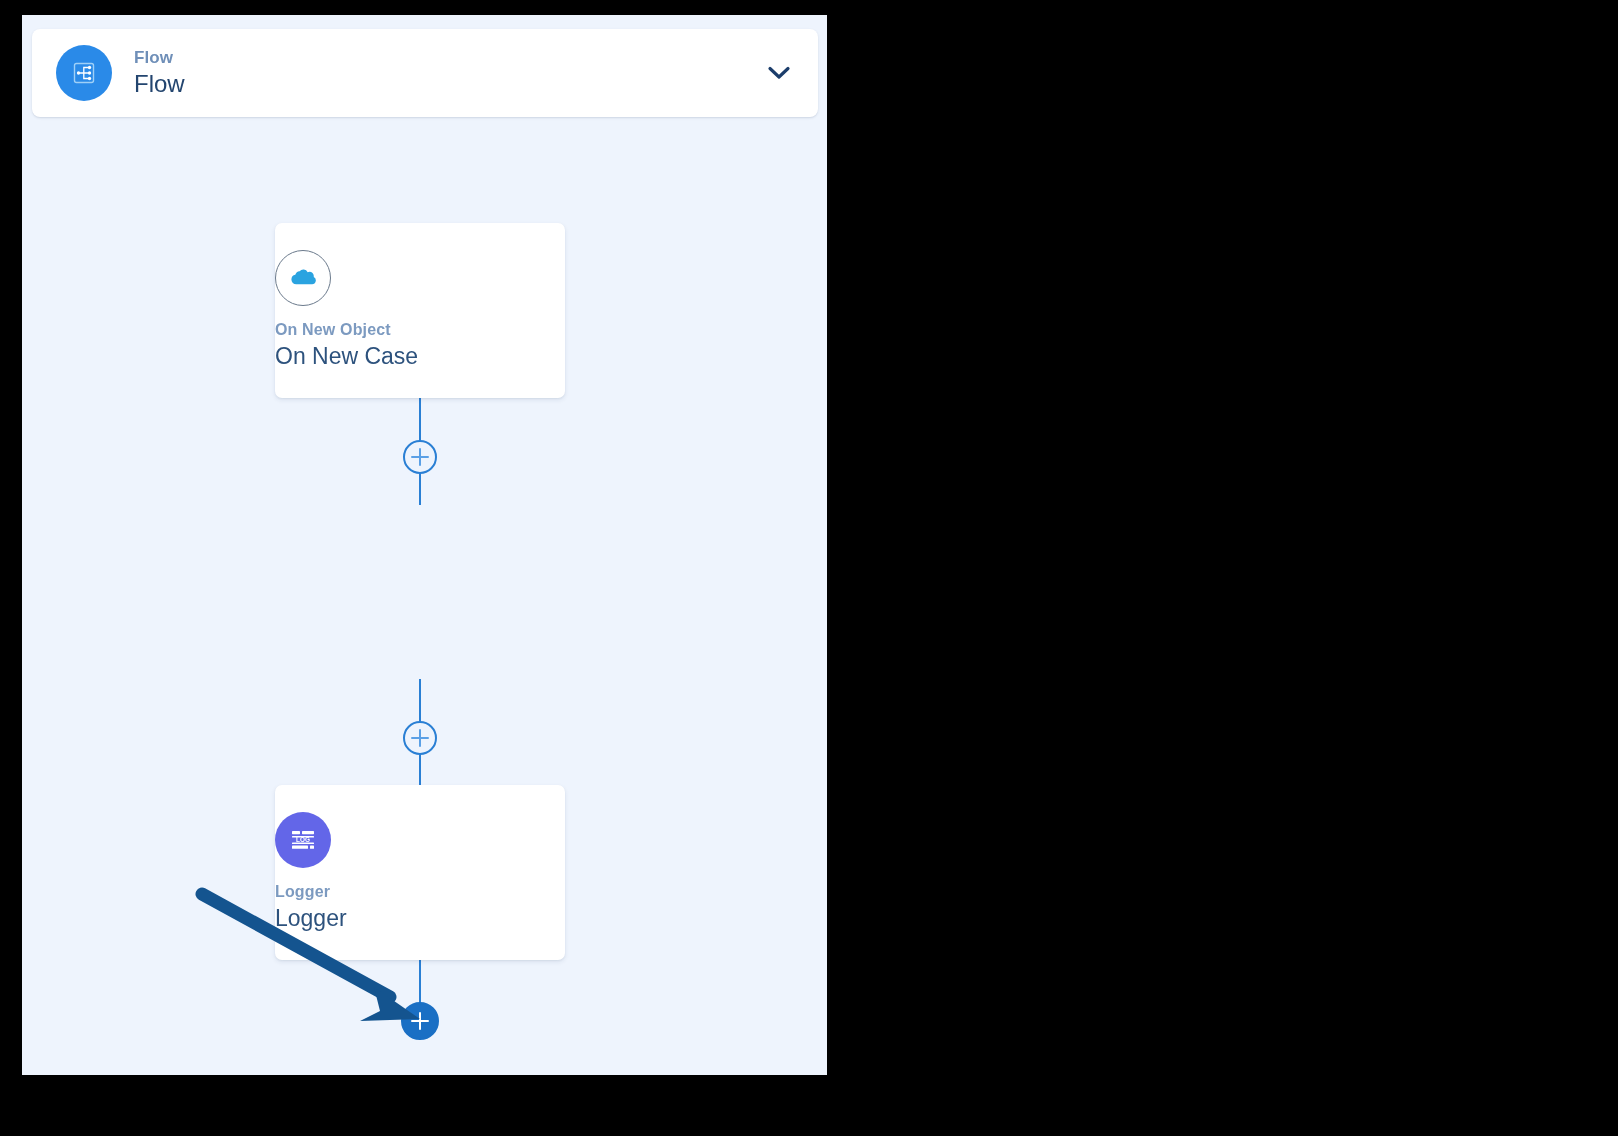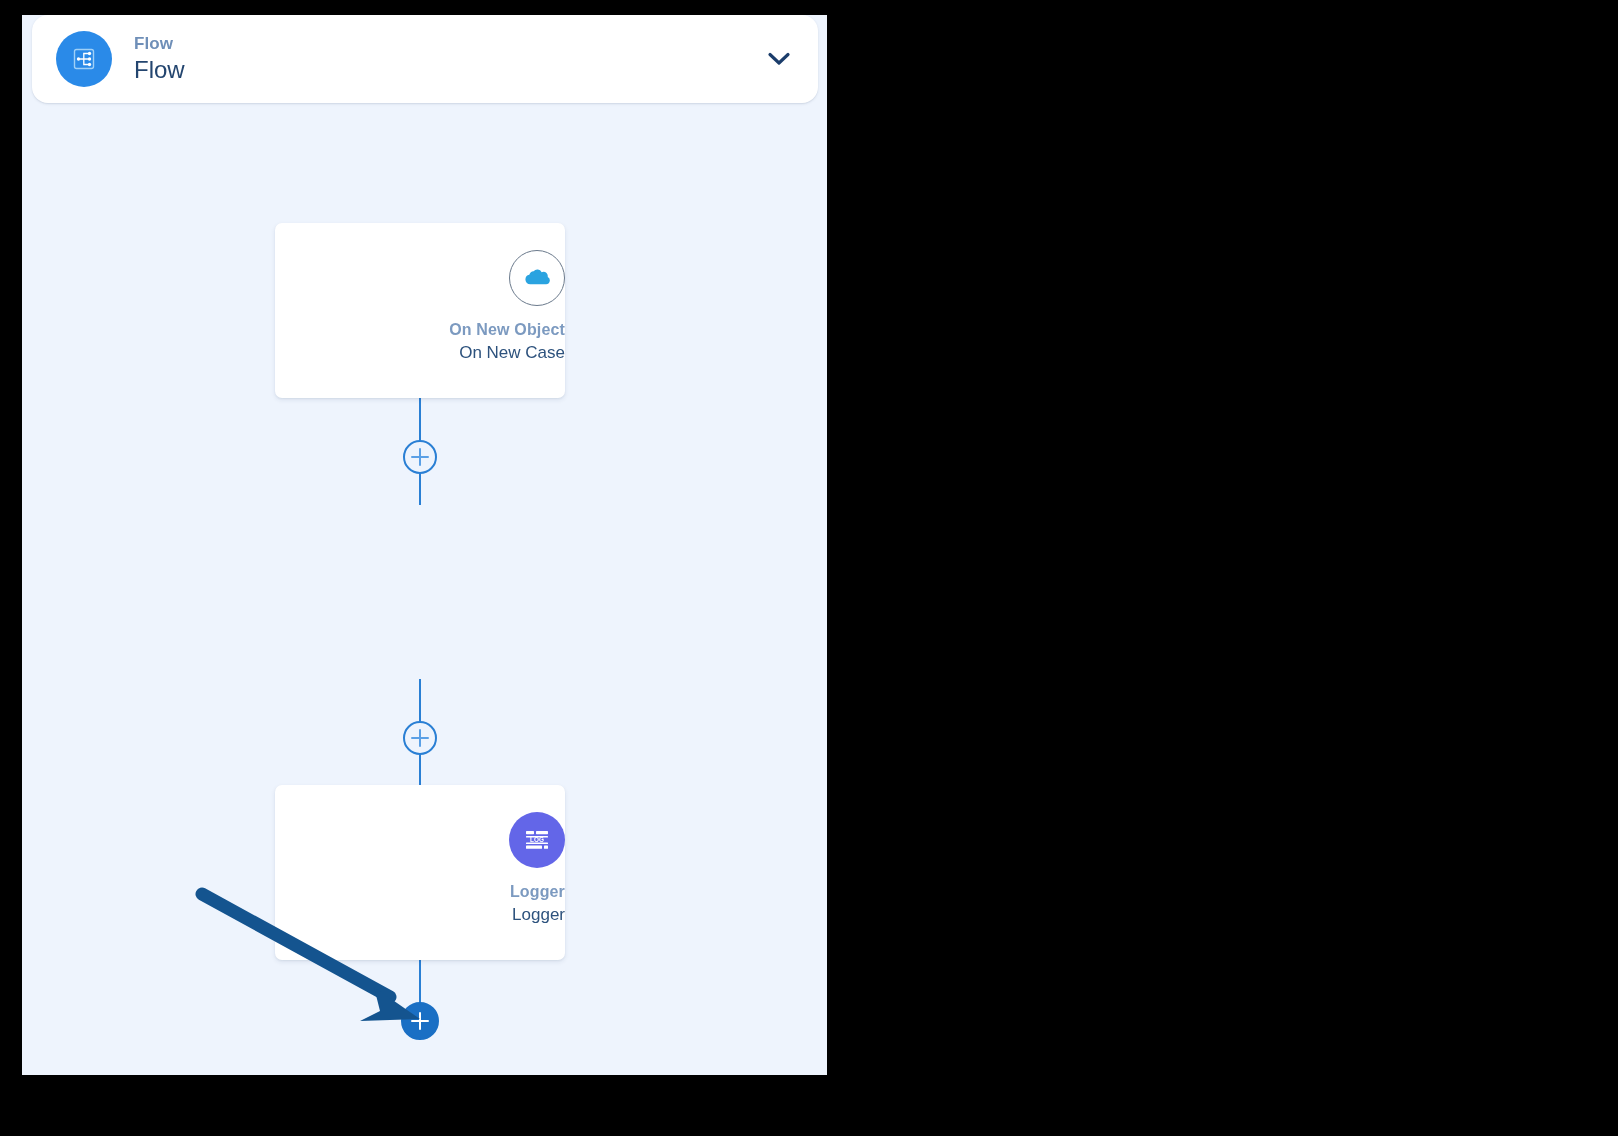--- a/index.html
+++ b/index.html
@@ -24,25 +24,25 @@
     width: 805px;
     height: 1060px;
     background: #eef4fd;
     overflow: hidden;
   }
 
   
   #flow-header {
     position: absolute;
     left: 10px;
-    top: 0;
+    top: 14px;
     width: 786px;
     height: 88px;
     background: #ffffff;
-    border-radius: 16px;
+    border-radius: 8px;
     box-shadow: 0 1px 3px rgba(16,42,80,0.10), 0 1px 1px rgba(16,42,80,0.05);
     display: flex;
     align-items: center;
     box-sizing: border-box;
     padding: 0 22px 0 24px;
   }
   .header-icon-wrap {
     width: 56px;
     height: 56px;
     border-radius: 50%;
@@ -96,26 +96,26 @@
   .node-card {
     position: absolute;
     left: 253px;
     width: 290px;
     background: #ffffff;
     border-radius: 7px;
     box-shadow: 0 2px 5px rgba(22,48,90,0.09), 0 1px 2px rgba(22,48,90,0.06);
     box-sizing: border-box;
     display: flex;
     flex-direction: column;
-    align-items: flex-end;
+    align-items: flex-start;
     z-index: 3;
   }
   .node-card.node-0 { top: 104px;  height: 175px; }
   .node-card.node-1 { top: 385px;  height: 175px; }
-  .node-card.node-2 { top: 666px;  height: 175px; padding-left: 12px; }
+  .node-card.node-2 { top: 666px;  height: 175px; }
 
   .node-icon {
     margin-top: 27px;
     width: 56px;
     height: 56px;
     border-radius: 50%;
     display: flex;
     align-items: center;
     justify-content: center;
     flex: 0 0 auto;
@@ -132,21 +132,21 @@
     margin-top: 14px;
     font-size: 16px;
     font-weight: bold;
     color: #7c9ac0;
     line-height: 1.2;
     letter-spacing: 0.15px;
     text-align: center;
   }
   .node-title {
     margin-top: 3px;
-    font-size: 17px;
+    font-size: 23px;
     font-weight: normal;
     color: #2d527d;
     line-height: 1.25;
     text-align: center;
     white-space: nowrap;
   }
 
   
   .connector {
     position: absolute;

